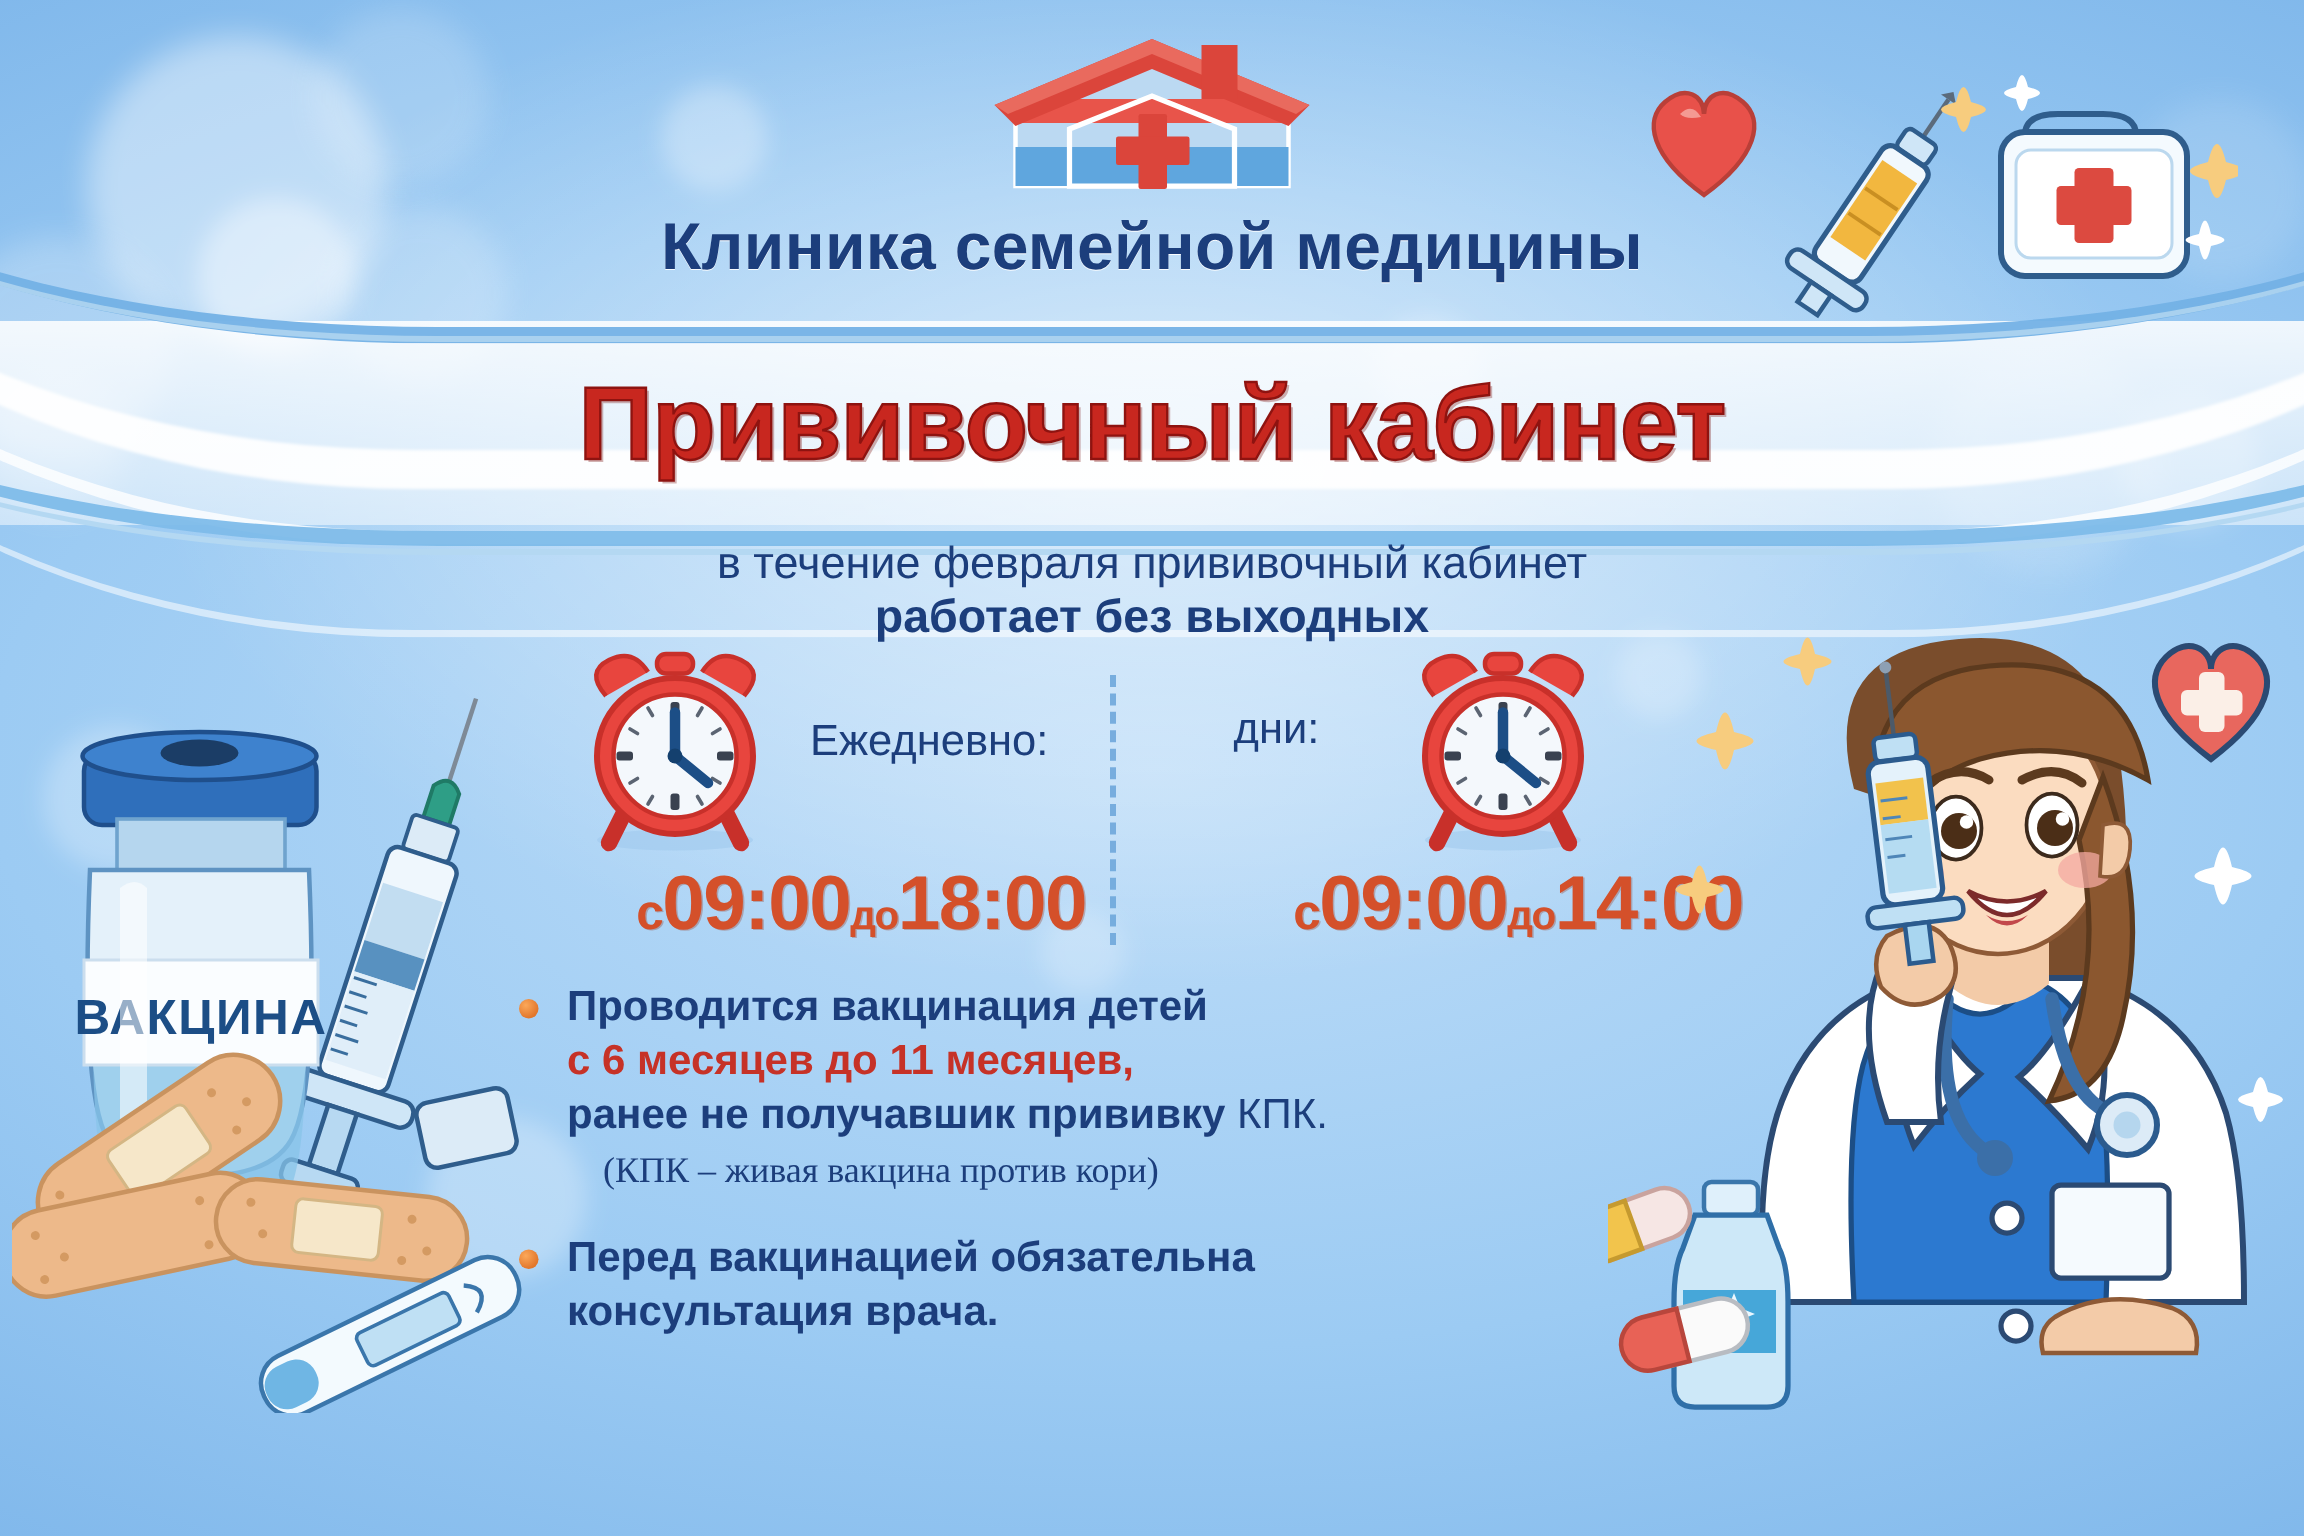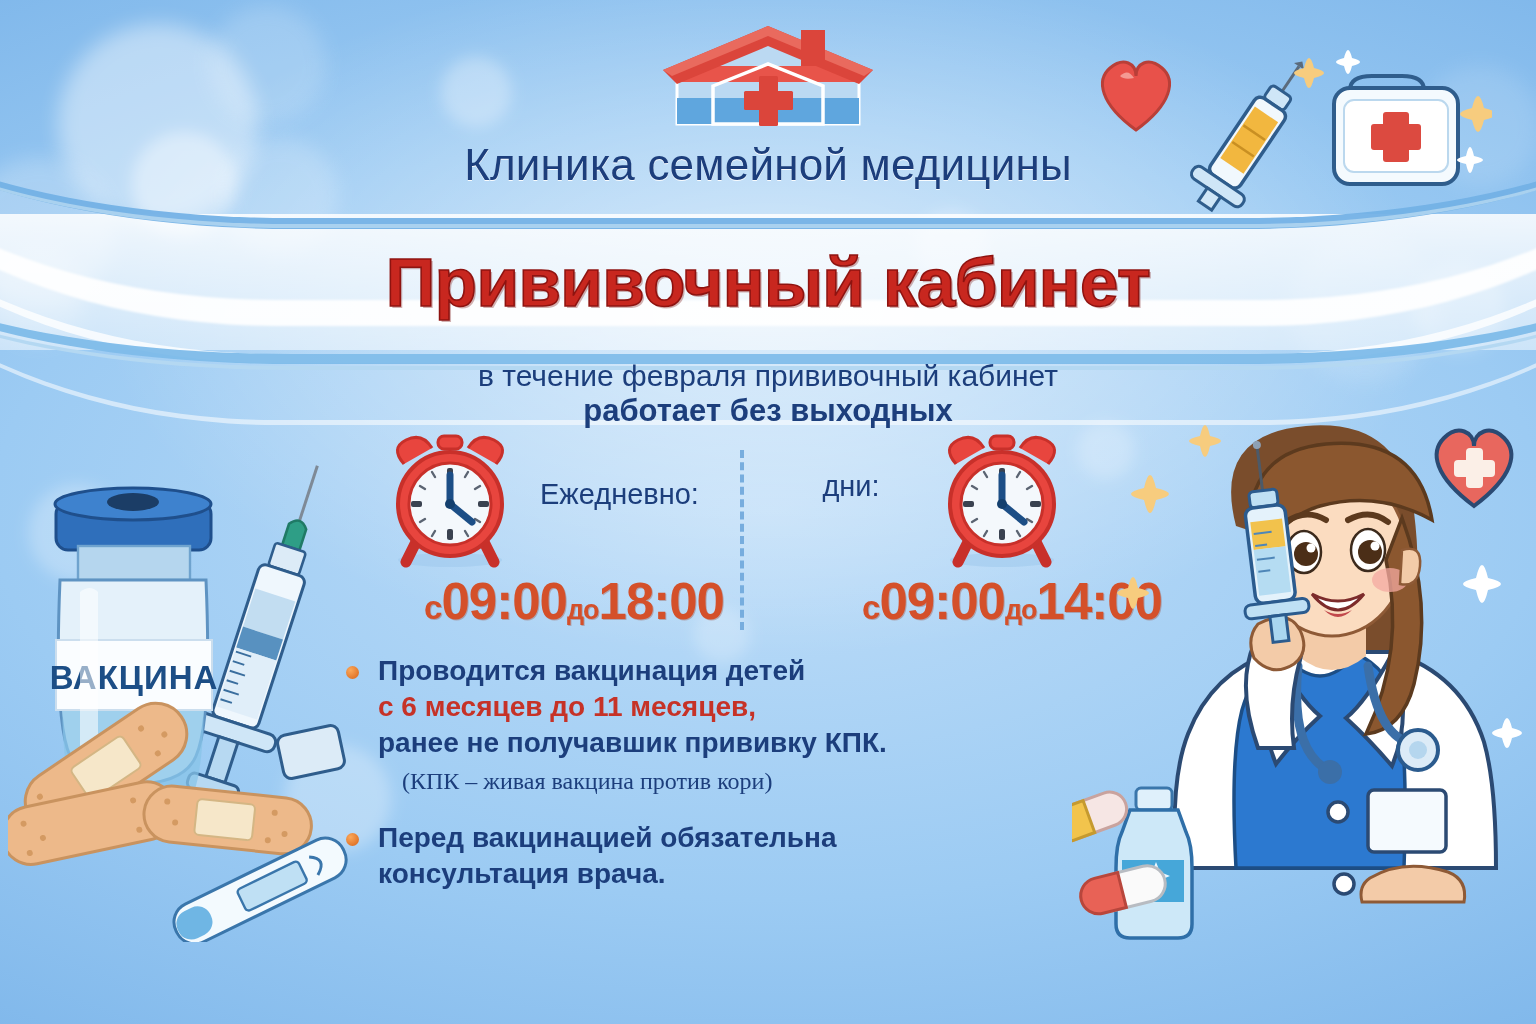--- a/index.html
+++ b/index.html
@@ -42,21 +42,21 @@
   .blueline{position:absolute;left:-12%;width:124%;border-radius:50%/100%;pointer-events:none;}
   .bl-top{top:-140px;height:358px;border-bottom:11px solid #74B2E6;opacity:.95;}
   .bl-top2{top:-128px;height:352px;border-bottom:4px solid #A9D1EF;}
   .bl-bot{top:52px;height:302px;border-bottom:10px solid #7FBCEA;opacity:.95;}
   .bl-bot2{top:66px;height:300px;border-bottom:4px solid #B4D8F2;}
 
   
   .logo{position:absolute;left:50%;transform:translateX(-50%);top:24px;width:270px;height:115px;}
   .clinic-name{
     position:absolute;top:140px;left:0;width:100%;text-align:center;
-    font-size:44px;font-weight:400;color:#1C3E7C;letter-spacing:.2px;
+    font-size:44px;font-weight:700;color:#1C3E7C;letter-spacing:.2px;
     text-shadow:0 1px 0 rgba(255,255,255,.9);
   }
   .main-title{
     position:absolute;top:243px;left:0;width:100%;text-align:center;
     font-size:69px;font-weight:700;color:#C8271F;letter-spacing:-.5px;
     -webkit-text-stroke:1.6px #8E1310;
     text-shadow:2px 2px 0 rgba(120,18,14,.32);
   }
   .subtitle{position:absolute;top:358px;left:0;width:100%;text-align:center;color:#1C3E7C;}
   .sub1{font-size:30px;font-weight:400;line-height:1.18;}
@@ -83,21 +83,21 @@
   .hours .sm{font-size:27px;}
   .hours .pre{font-size:33px;}
 
   
   .bullets{position:absolute;top:653px;left:344px;width:620px;color:#1C3E7C;}
   .bl{position:relative;padding-left:34px;margin-bottom:16px;}
   .dot{position:absolute;left:2px;top:13px;width:13px;height:13px;border-radius:50%;
        background:radial-gradient(circle at 35% 32%,#FBA85A,#E2772B 70%);}
   .bl .l{font-size:28px;line-height:1.28;font-weight:600;white-space:nowrap;}
   .bl .l.red{color:#C63227;font-weight:700;}
-  .bl .l .kpk{font-weight:700;}
+  .bl .l .kpk{font-weight:400;}
   .note{font-size:24px;line-height:1.3;font-weight:400;color:#1C3E7C;margin-top:6px;padding-left:24px;font-family:Liberation Serif, serif;}
 
   
   .art{position:absolute;pointer-events:none;}
 
   .vial-scene{left:8px;top:442px;width:360px;height:500px;}
   .doctor-scene{right:-6px;top:398px;width:470px;height:560px;}
   .topicons{right:44px;top:46px;width:400px;height:180px;}
 </style>
 </head>

